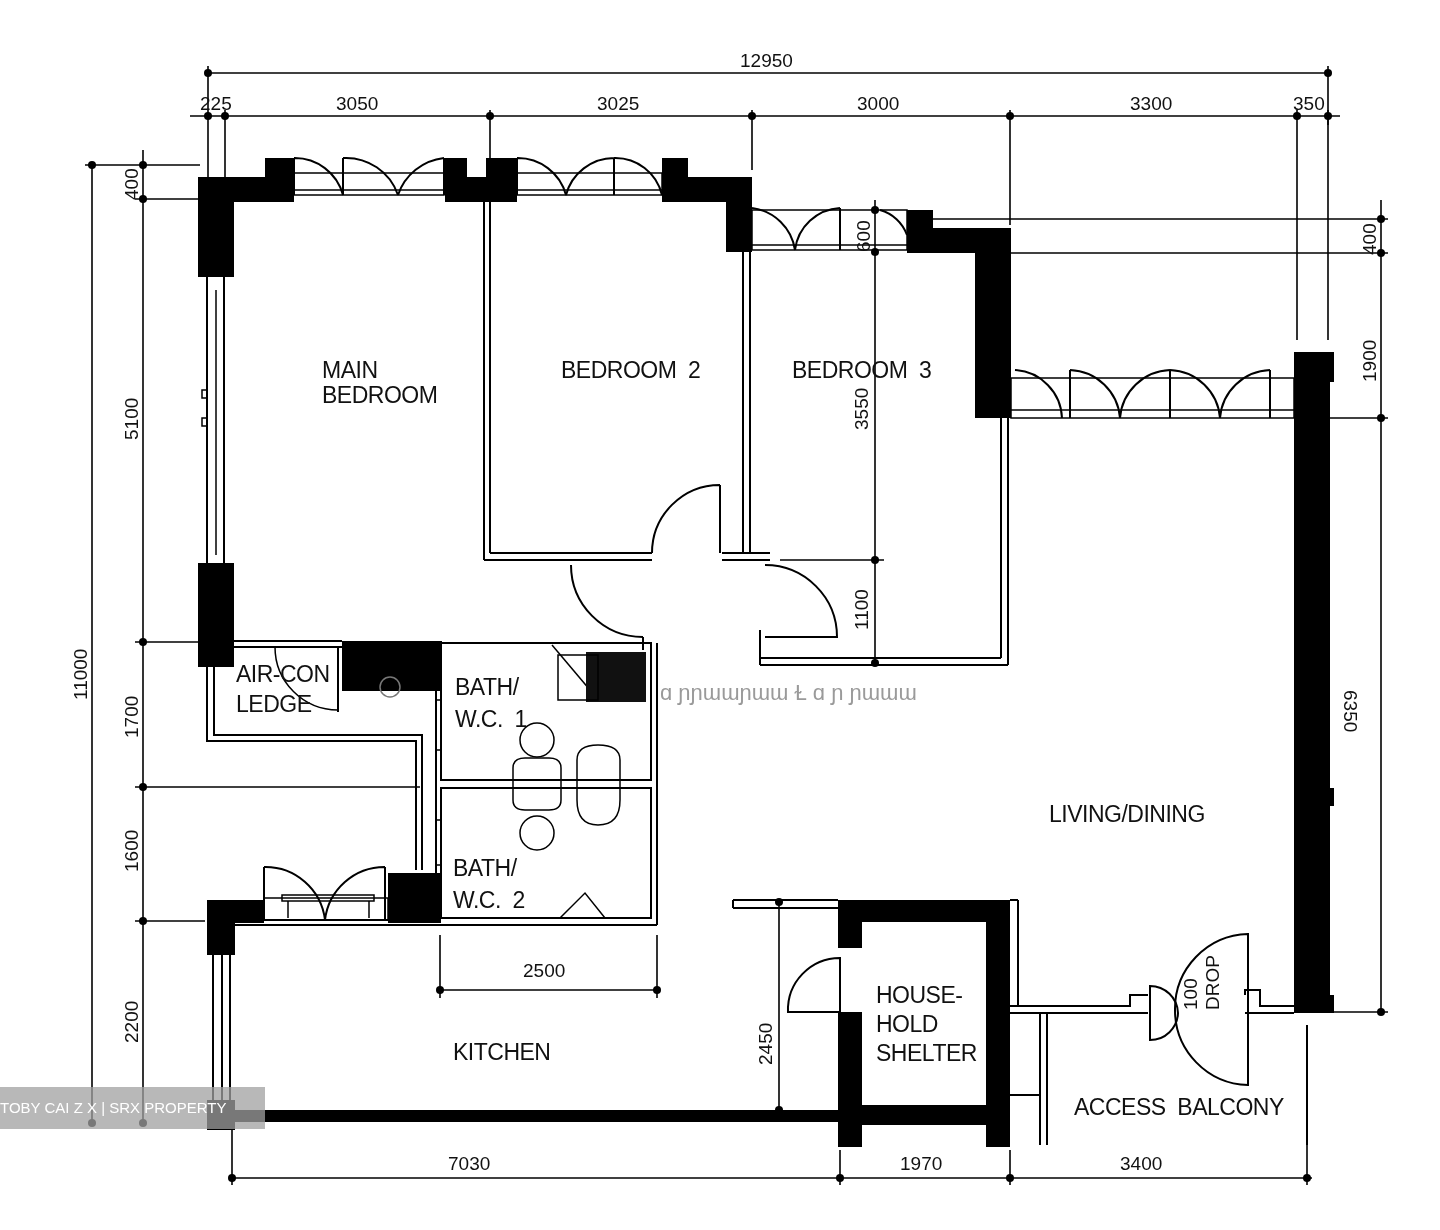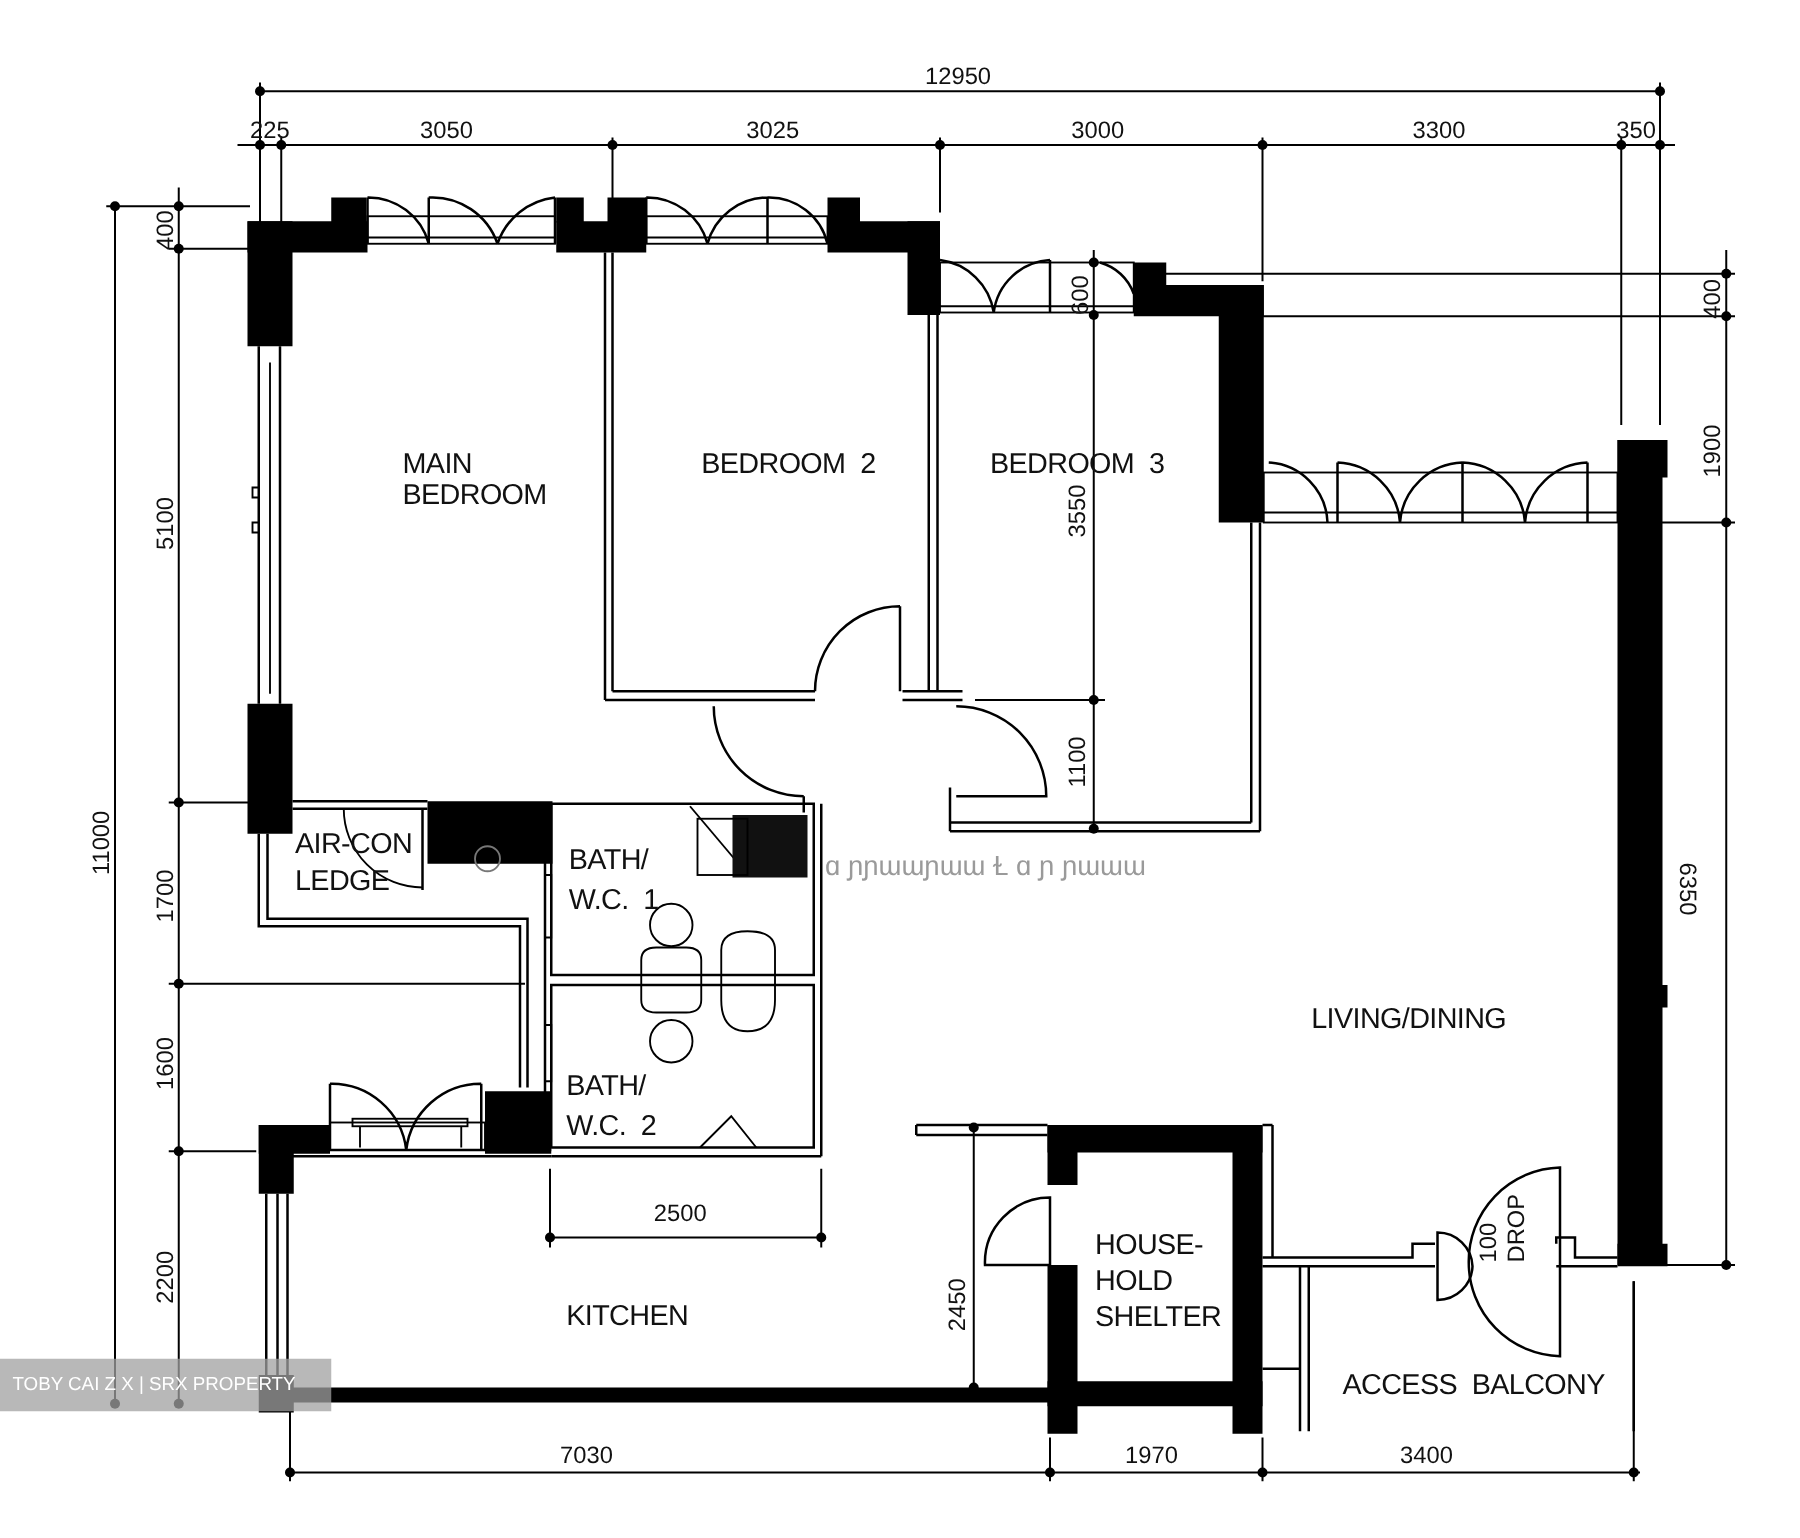--- a/index.html
+++ b/index.html
@@ -10,21 +10,21 @@
   .line { stroke: #000; stroke-width: 2; fill: none; }
   .thin { stroke: #000; stroke-width: 1.5; fill: none; }
   .dim  { stroke: #000; stroke-width: 1.6; fill: none; }
   .dot  { fill: #000; }
   .dimtxt { font-family: "Liberation Sans", sans-serif; font-size: 19px; fill: #111; }
   .room { font-family: "Liberation Sans", sans-serif; font-size: 23px; fill: #111; letter-spacing: -0.5px; }
   .faint { fill: #9a9a9a; font-size: 22px; font-family: "Liberation Sans", sans-serif; }
   .watermark {
     position: absolute; left: 0; top: 1087px; width: 265px; height: 42px;
     background: rgba(160,160,160,0.75); color: #ffffff; font-size: 15px;
-    line-height: 42px; padding-left: 10px; box-sizing: border-box;
+    line-height: 42px; box-sizing: border-box;
     font-family: "Liberation Sans", sans-serif; white-space: nowrap;
   }
 </style>
 </head>
 <body>
 
 <svg width="1440" height="1230" viewBox="0 0 1440 1230">
 
   <g>
 

